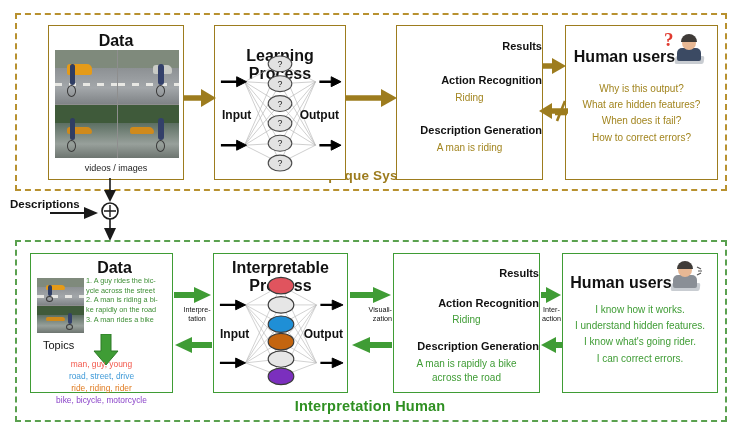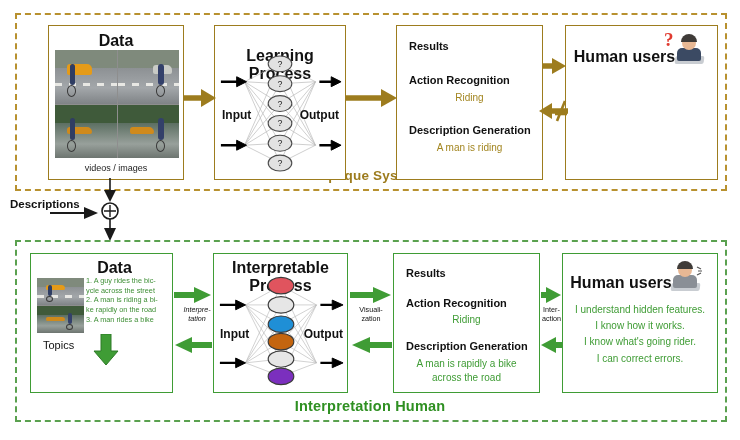--- a/index.html
+++ b/index.html
@@ -81,21 +81,21 @@
 
   
   .bigarrow { position:absolute; left:62px; top:80px; width:26px; height:32px; }
 
   
   .nn { position:absolute; left:0; right:0; top:20px; bottom:4px; }
   .nn svg { width:100%; height:100%; display:block; }
   .io-label { position:absolute; font-size:12px; font-weight:bold; color:#111; }
 
   
-  .res-head { position:absolute; left:12px; right:0; text-align:left;
+  .res-head { position:absolute; left:0; right:0; text-align:right;
               font-weight:bold; font-size:11px; color:#111; }
   .res-val  { position:absolute; left:0; right:0; text-align:center; font-size:10px; }
   .gold { color:#a2851f; }
   .grn  { color:#3f9c35; }
 
   
   .hu-lines { position:absolute; left:2px; right:2px; text-align:center; }
   .hu-lines div { font-size:10px; line-height:1.62; }
 
   
@@ -223,20 +223,26 @@
 
   <div class="panel" id="p-human-top">
     <div class="ptitle" style="margin-top:22px; padding-right:34px;">Human users</div>
     <div class="avatar" style="right:10px; top:6px;">
       <div class="qmark">?</div>
       <div class="av-lap"></div>
         <div class="av-body"></div>
       <div class="av-head"></div>
         <div class="av-hair"></div>
     </div>
+    <div class="hu-lines" style="top:55px">
+      <div class="gold">Why is this output?</div>
+      <div class="gold">What are hidden features?</div>
+      <div class="gold">When does it fail?</div>
+      <div class="gold">How to correct errors?</div>
+    </div>
   </div>
 
   <svg class="arrow" style="left:182px; top:85px; width:36px; height:26px;" viewBox="0 0 36 26">
     <path d="M2 13 H22" stroke="#9d7c1e" stroke-width="5.5"></path>
     <path d="M19 4 L34 13 L19 22 Z" fill="#9d7c1e"></path>
   </svg>
   <svg class="arrow" style="left:344px; top:85px; width:55px; height:26px;" viewBox="0 0 55 26">
     <path d="M2 13 H40" stroke="#9d7c1e" stroke-width="5.5"></path>
     <path d="M37 4 L53 13 L37 22 Z" fill="#9d7c1e"></path>
   </svg>
@@ -295,20 +301,26 @@
       <div>1. A guy rides the bic-</div>
       <div>ycle across the street</div>
       <div>2. A man is riding a bi-</div>
       <div>ke rapidly on the road</div>
       <div>3. A man rides a bike</div>
     </div>
     <div class="topics-label">Topics</div>
     <svg class="bigarrow" viewBox="0 0 26 32">
       <path d="M8 0 H18 V17 H25 L13 31 L1 17 H8 Z" fill="#3f9c35" stroke="#2f7a28" stroke-width="1"></path>
     </svg>
+    <div class="topic-lines">
+      <div style="color:#f2564a">man, guy, young</div>
+      <div style="color:#3f9ad8">road, street, drive</div>
+      <div style="color:#e07a1e">ride, riding, rider</div>
+      <div style="color:#8b45c9">bike, bicycle, motorcycle</div>
+    </div>
   </div>
 
   <div class="panel green" id="p-learn-bot">
     <div class="ptitle" style="margin-top:5px">Interpretable Process</div>
     <div class="nn">
       <svg viewBox="0 0 135 118" preserveAspectRatio="none">
         <g stroke="#bdbdbd" stroke-width="0.7" fill="none">
           <path d="M32 32 L68 12 M32 32 L68 32 M32 32 L68 52 M32 32 L68 70 M32 32 L68 88 M32 32 L68 106"></path>
           <path d="M32 92 L68 12 M32 92 L68 32 M32 92 L68 52 M32 92 L68 70 M32 92 L68 88 M32 92 L68 106"></path>
           <path d="M104 32 L68 12 M104 32 L68 32 M104 32 L68 52 M104 32 L68 70 M104 32 L68 88 M104 32 L68 106"></path>
@@ -350,49 +362,49 @@
     <div class="avatar av2" style="right:14px; top:5px;">
       <svg class="spark" viewBox="0 0 10 12">
         <path d="M1 2 L5 4 M2 6 L6 6 M1 10 L5 8" stroke="#555" stroke-width="1.2" fill="none"></path>
       </svg>
       <div class="av-lap"></div>
         <div class="av-body"></div>
       <div class="av-head"></div>
         <div class="av-hair"></div>
     </div>
     <div class="hu-lines" style="top:48px">
+      <div class="grn">I know how it works.</div>
       <div class="grn">I understand hidden features.</div>
-      <div class="grn">I know how it works.</div>
       <div class="grn">I know what's going rider.</div>
       <div class="grn">I can correct errors.</div>
     </div>
   </div>
 
   <svg class="arrow" style="left:173px; top:285px; width:40px; height:20px;" viewBox="0 0 40 20">
     <path d="M1 10 H24" stroke="#3f9c35" stroke-width="6"></path>
     <path d="M21 2 L38 10 L21 18 Z" fill="#3f9c35"></path>
   </svg>
   <svg class="arrow" style="left:173px; top:335px; width:40px; height:20px;" viewBox="0 0 40 20">
     <path d="M39 10 H16" stroke="#3f9c35" stroke-width="6"></path>
     <path d="M19 2 L2 10 L19 18 Z" fill="#3f9c35"></path>
   </svg>
-  <div class="conn-label" style="left:174px; top:306px; width:46px;font-style:italic;">
+  <div class="conn-label" style="left:174px; top:306px; width:46px;">
     <span>Interpre-</span><br>
     <span>tation</span>
   </div>
 
   <svg class="arrow" style="left:349px; top:285px; width:44px; height:20px;" viewBox="0 0 44 20">
     <path d="M1 10 H27" stroke="#3f9c35" stroke-width="6"></path>
     <path d="M24 2 L42 10 L24 18 Z" fill="#3f9c35"></path>
   </svg>
   <svg class="arrow" style="left:349px; top:335px; width:44px; height:20px;" viewBox="0 0 44 20">
     <path d="M43 10 H18" stroke="#3f9c35" stroke-width="6"></path>
     <path d="M21 2 L3 10 L21 18 Z" fill="#3f9c35"></path>
   </svg>
-  <div class="conn-label" style="left:350px; top:306px; width:42px;">
+  <div class="conn-label" style="left:350px; top:306px; width:42px;text-align:right;">
     <span>Visuali-</span><br>
     <span>zation</span>
   </div>
 
   <svg class="arrow" style="left:540px; top:285px; width:23px; height:20px;" viewBox="0 0 23 20">
     <path d="M1 10 H9" stroke="#3f9c35" stroke-width="6"></path>
     <path d="M6 2 L21 10 L6 18 Z" fill="#3f9c35"></path>
   </svg>
   <svg class="arrow" style="left:540px; top:335px; width:23px; height:20px;" viewBox="0 0 23 20">
     <path d="M22 10 H13" stroke="#3f9c35" stroke-width="6"></path>

